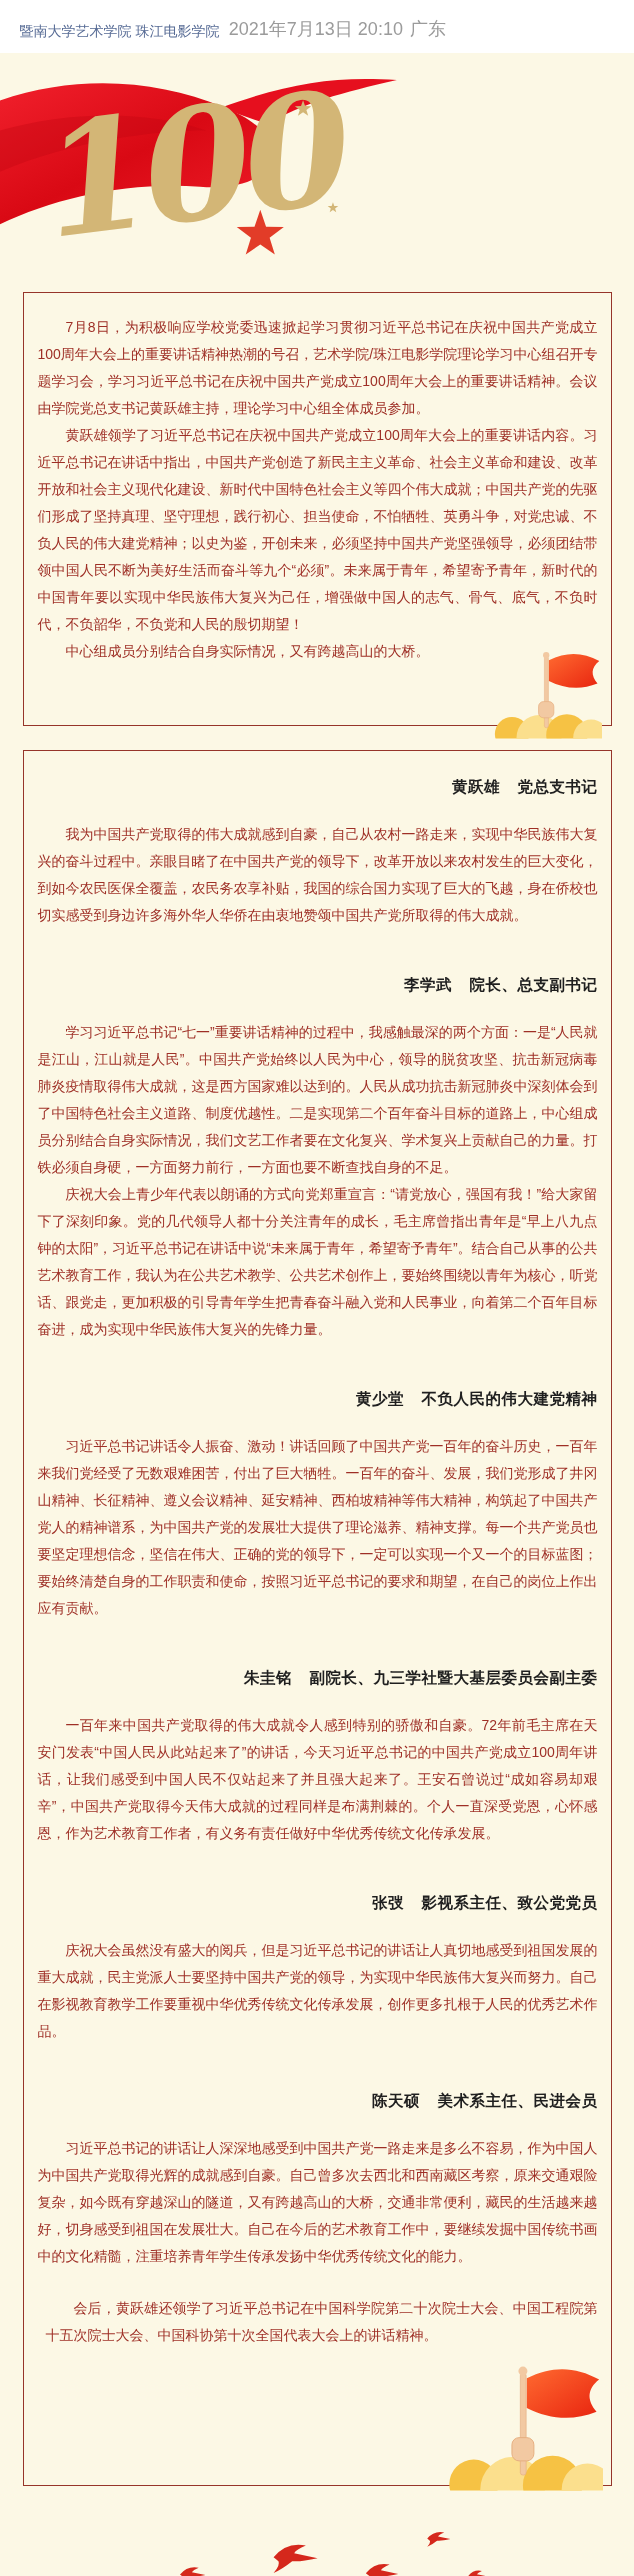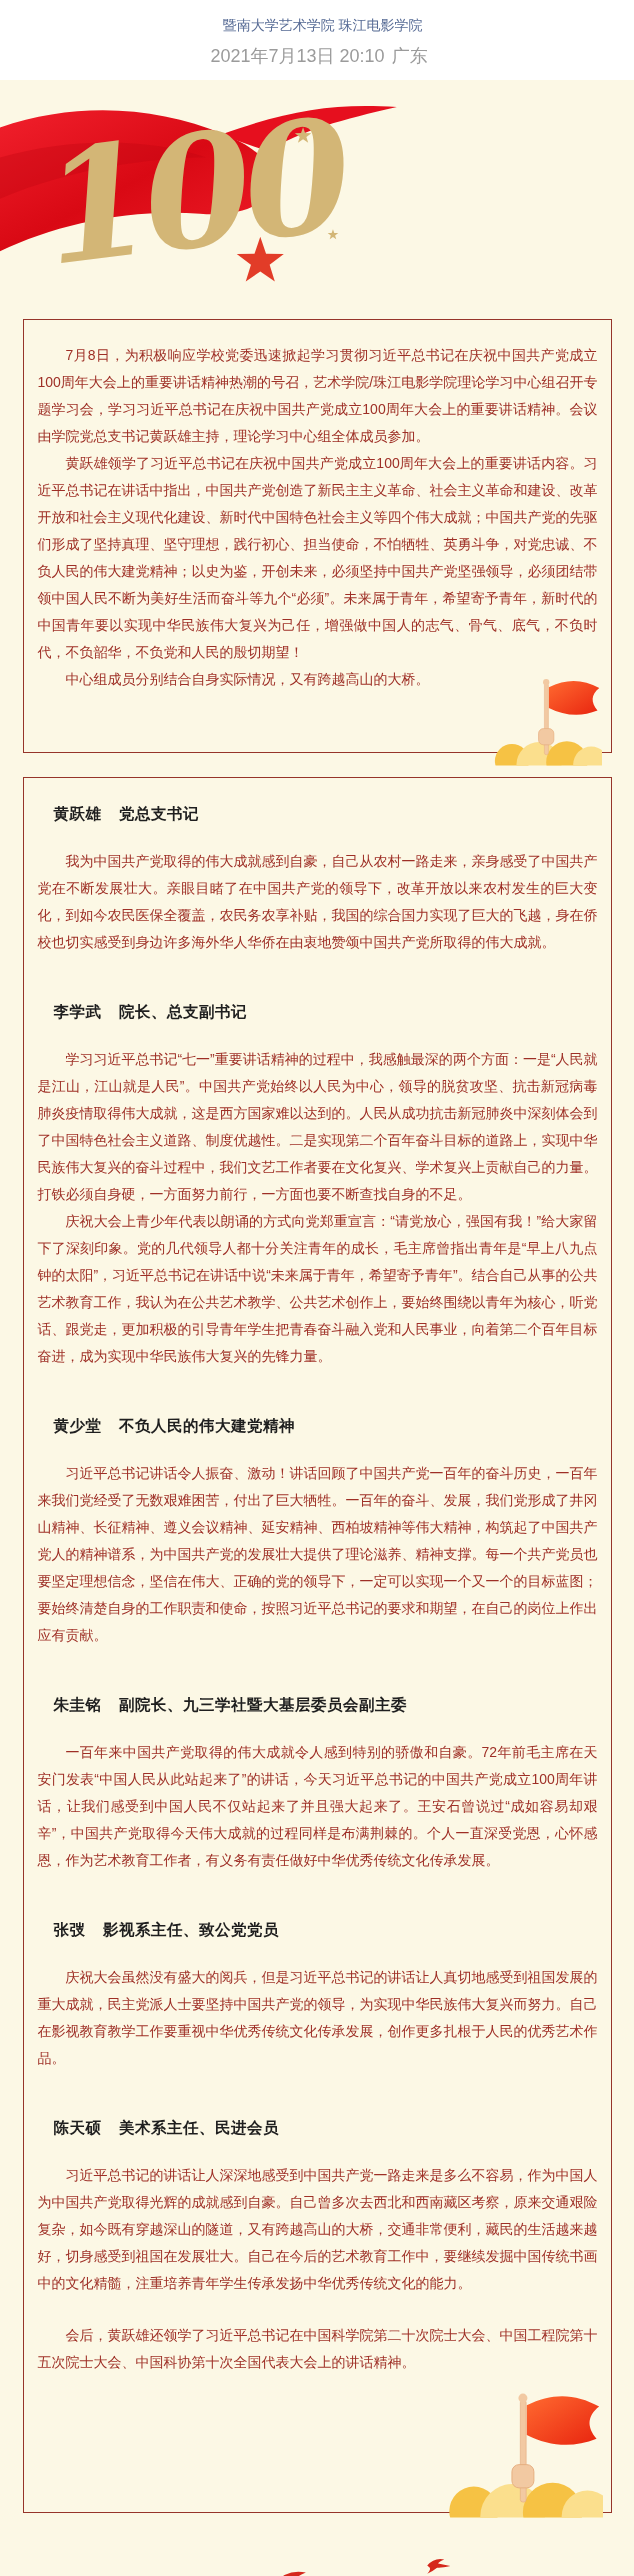--- a/index.html
+++ b/index.html
@@ -12,38 +12,38 @@
     --flag-red:#e60f1e;
     --gold:#d3b676;
     --bird-red:#d5281c;
   }
   *{margin:0;padding:0;box-sizing:border-box;}
   html,body{background:#fff;}
   body{width:635px;font-family:"Liberation Sans","DejaVu Sans",sans-serif;}
   .page{width:635px;min-height:3049px;display:flex;flex-direction:column;background:#fff;}
 
   
-  .article-header{background:#fff;padding:16.5px 9.3px 12.4px 19.6px;display:flex;align-items:center;gap:9.3px;flex-direction:column;}
+  .article-header{background:#fff;padding:16.5px 9.3px 12.4px 19.6px;display:flex;align-items:flex-end;gap:9.3px;}
   .account-name{color:var(--link-blue);font-size:14px;text-decoration:none;cursor:pointer;}
   .meta{color:var(--meta-gray);font-size:18px;}
   .meta span{margin-right:7.2px;}
 
   
   .content{background:var(--cream);padding-bottom:20.6px;}
   .banner{display:block;width:635px;height:222px;}
 
   .box{border:1px solid var(--box-border);margin:0 23px;background:var(--cream);position:relative;}
   .box1{margin-top:17px;padding:21.6px 13.4px 0;}
   .box2{margin-top:24px;padding:19.6px 13.4px 0;}
 
   .para{color:var(--text-red);font-size:14px;line-height:27px;text-indent:2em;text-align:justify;font-weight:500;}
-  .speaker-head{color:var(--name-black);font-size:15.5px;font-weight:bold;margin:46px 16px 23px;letter-spacing:0.5px;}
+  .speaker-head{color:var(--name-black);font-size:15.5px;font-weight:bold;margin:46px 0 23px;letter-spacing:0.5px;text-align:right;}
   .speaker-head:first-of-type{margin-top:6.2px;}
   .speaker-head .title{margin-left:17.5px;}
-  .closing{margin-top:25px;}
+  .closing{margin-top:25px;margin-left:8px;}
 
   .flag-decor{display:flex;justify-content:flex-end;pointer-events:none;}
   .flag-decor.small{height:77px;margin-top:-17.5px;}
   .flag-decor.small svg{width:108px;height:91px;margin-right:-4.1px;}
   .flag-decor.big{height:124px;margin-top:12.4px;}
   .flag-decor.big svg{width:155px;height:130px;margin-right:-5.2px;}
 
   .birds-wrap{display:flex;justify-content:center;margin-top:33px;}
   .birds-wrap svg{width:402px;height:101px;}
 </style>
@@ -108,26 +108,26 @@
             <use href="#flag-pole"></use>
           </svg>
       </div>
     </section>
 
     <section class="box box2">
 
       <h3 class="speaker-head">
         <span>黄跃雄</span><span class="title">党总支书记</span>
       </h3>
-      <p class="para">我为中国共产党取得的伟大成就感到自豪，自己从农村一路走来，亲身感受了中国共产党在不断发展壮大。亲眼目睹了在中国共产党的领导下，改革开放以来农村发生的巨大变化，到如今农民医保全覆盖，农民务农享补贴，我国的综合国力实现了巨大的飞越，身在侨校也切实感受到身边许多海外华人华侨在由衷地赞颂中国共产党所取得的伟大成就。</p>
+      <p class="para">我为中国共产党取得的伟大成就感到自豪，自己从农村一路走来，实现中华民族伟大复兴的奋斗过程中。亲眼目睹了在中国共产党的领导下，改革开放以来农村发生的巨大变化，到如今农民医保全覆盖，农民务农享补贴，我国的综合国力实现了巨大的飞越，身在侨校也切实感受到身边许多海外华人华侨在由衷地赞颂中国共产党所取得的伟大成就。</p>
 
       <h3 class="speaker-head">
         <span>李学武</span><span class="title">院长、总支副书记</span>
       </h3>
-      <p class="para">学习习近平总书记“七一”重要讲话精神的过程中，我感触最深的两个方面：一是“人民就是江山，江山就是人民”。中国共产党始终以人民为中心，领导的脱贫攻坚、抗击新冠病毒肺炎疫情取得伟大成就，这是西方国家难以达到的。人民从成功抗击新冠肺炎中深刻体会到了中国特色社会主义道路、制度优越性。二是实现第二个百年奋斗目标的道路上，实现中华民族伟大复兴的奋斗过程中，我们文艺工作者要在文化复兴、学术复兴上贡献自己的力量。打铁必须自身硬，一方面努力前行，一方面也要不断查找自身的不足。</p>
+      <p class="para">学习习近平总书记“七一”重要讲话精神的过程中，我感触最深的两个方面：一是“人民就是江山，江山就是人民”。中国共产党始终以人民为中心，领导的脱贫攻坚、抗击新冠病毒肺炎疫情取得伟大成就，这是西方国家难以达到的。人民从成功抗击新冠肺炎中深刻体会到了中国特色社会主义道路、制度优越性。二是实现第二个百年奋斗目标的道路上，中心组成员分别结合自身实际情况，我们文艺工作者要在文化复兴、学术复兴上贡献自己的力量。打铁必须自身硬，一方面努力前行，一方面也要不断查找自身的不足。</p>
 
       <p class="para">庆祝大会上青少年代表以朗诵的方式向党郑重宣言：“请党放心，强国有我！”给大家留下了深刻印象。党的几代领导人都十分关注青年的成长，毛主席曾指出青年是“早上八九点钟的太阳”，习近平总书记在讲话中说“未来属于青年，希望寄予青年”。结合自己从事的公共艺术教育工作，我认为在公共艺术教学、公共艺术创作上，要始终围绕以青年为核心，听党话、跟党走，更加积极的引导青年学生把青春奋斗融入党和人民事业，向着第二个百年目标奋进，成为实现中华民族伟大复兴的先锋力量。</p>
 
       <h3 class="speaker-head">
         <span>黄少堂</span><span class="title">不负人民的伟大建党精神</span>
       </h3>
       <p class="para">习近平总书记讲话令人振奋、激动！讲话回顾了中国共产党一百年的奋斗历史，一百年来我们党经受了无数艰难困苦，付出了巨大牺牲。一百年的奋斗、发展，我们党形成了井冈山精神、长征精神、遵义会议精神、延安精神、西柏坡精神等伟大精神，构筑起了中国共产党人的精神谱系，为中国共产党的发展壮大提供了理论滋养、精神支撑。每一个共产党员也要坚定理想信念，坚信在伟大、正确的党的领导下，一定可以实现一个又一个的目标蓝图；要始终清楚自身的工作职责和使命，按照习近平总书记的要求和期望，在自己的岗位上作出应有贡献。</p>
 
       <h3 class="speaker-head">
         <span>朱圭铭</span><span class="title">副院长、九三学社暨大基层委员会副主委</span>

